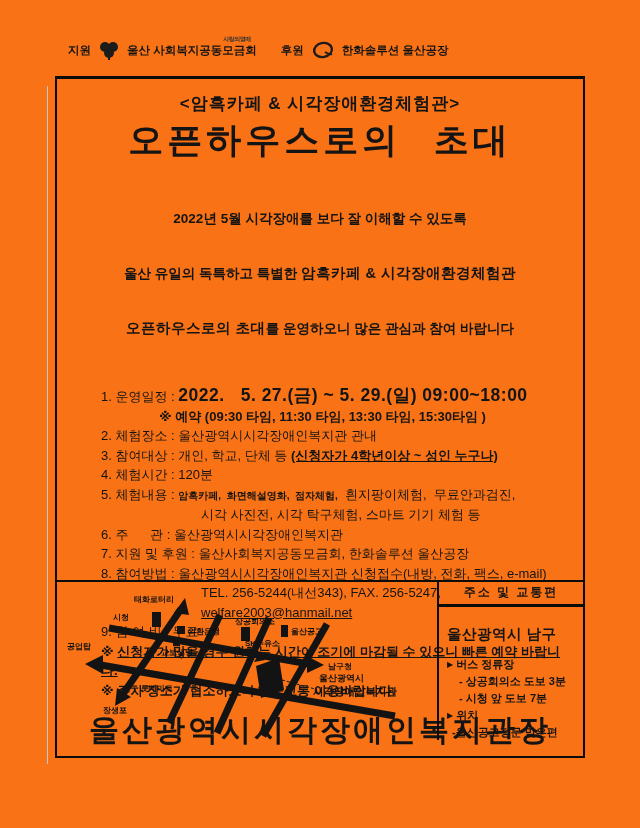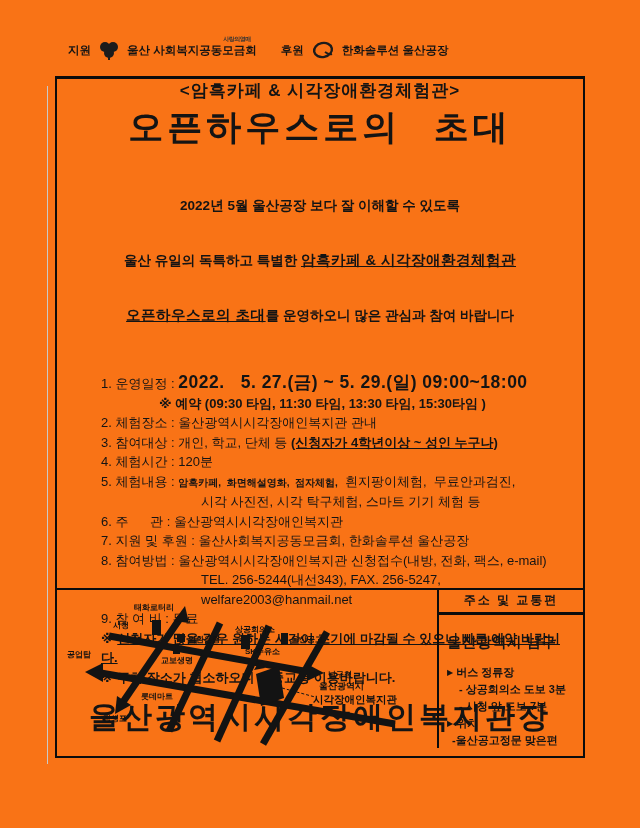--- a/index.html
+++ b/index.html
@@ -8,39 +8,39 @@
   .scan-line{position:absolute;left:47px;top:86px;bottom:64px;width:1px;background:#c9c9c9;}
   
   .top-logos{position:absolute;left:68px;top:40px;display:flex;align-items:center;gap:7px;
              font-size:11.5px;font-weight:bold;white-space:nowrap;}
   .logo-svg{display:block;}
   .org-wrap{position:relative;display:inline-block;}
   .org-small{position:absolute;top:-8px;right:6px;font-size:6px;font-weight:bold;color:#333;letter-spacing:-.5px;}
   
   .outer-box{position:absolute;left:55px;top:76px;width:530px;height:682px;
              border:2.5px solid #0c0c0c;border-top-width:3px;box-sizing:border-box;}
-  .subtitle{text-align:center;font-size:17px;font-weight:bold;letter-spacing:1px;}
+  .subtitle{margin-top:13px;text-align:center;font-size:17px;font-weight:bold;letter-spacing:1px;}
   .big-title{margin-top:2px;text-align:center;font-size:35px;font-weight:bold;
              font-family:"DejaVu Serif","Liberation Serif",serif;letter-spacing:4px;white-space:pre;}
   .intro{margin-top:10px;text-align:center;font-size:13.5px;line-height:18px;font-weight:bold;white-space:pre;}
-  .intro .em{font-size:14.5px;letter-spacing:.5px;text-decoration:underline;}
+  .intro .em{font-size:14.5px;letter-spacing:.5px;}
   .doc-list{margin:12px 8px 0 14px;font-size:13px;}
   .doc-list .line{white-space:pre-wrap;line-height:19.5px;margin-left:30px;}
   .l1{line-height:26px;}
   .l1 .date{font-size:17.5px;font-weight:bold;letter-spacing:.5px;}
   .note-reserve{padding-left:58px;line-height:21px;font-weight:bold;}
   .bold-seg{font-size:10px;font-weight:bold;}
   .ul{text-decoration:underline;font-weight:bold;}
   .indent8{padding-left:100px;}
-  .email{}
+  .email{text-decoration:underline;}
   .note-star{font-weight:bold;}
   .signature{margin-top:10px;text-align:center;font-size:30px;font-weight:bold;letter-spacing:3px;
              font-family:"DejaVu Serif","Liberation Serif",serif;}
   
-  .bottom{position:absolute;left:0;right:0;bottom:8px;height:160px;border-top:2.5px solid #0c0c0c;
+  .bottom{position:absolute;left:0;right:0;bottom:16px;height:160px;border-top:2.5px solid #0c0c0c;
           display:flex;box-sizing:border-box;}
   .map-area{position:relative;flex:1;}
   .addr-panel{width:146px;border-left:2.5px solid #0c0c0c;box-sizing:border-box;display:flex;flex-direction:column;}
   .addr-header{border-bottom:3px solid #0c0c0c;text-align:center;font-size:12px;font-weight:bold;
                padding:2px 0 3px 0;letter-spacing:2px;}
   .addr-body{padding:16px 6px 0 8px;}
   .addr-line{font-size:14.5px;font-weight:bold;line-height:23px;letter-spacing:.5px;white-space:pre;}
   .transit{margin-top:10px;font-size:11px;font-weight:bold;line-height:17px;}
   .transit .sub{padding-left:12px;white-space:pre;}
   .tri{font-size:8px;vertical-align:1px;margin-right:3px;}
@@ -75,21 +75,21 @@
       </svg>
     </span>
     <span>한화솔루션 울산공장</span>
   </div>
 
   <div class="outer-box">
     <div class="subtitle">&lt;암흑카페 &amp; 시각장애환경체험관&gt;</div>
     <div class="big-title">오픈하우스로의  초대</div>
 
     <div class="intro">
-      <div>2022년 5월 울산공장 보다 잘 이해할 수 있도록</div>
+      <div>2022년 5월 시각장애를 보다 잘 이해할 수 있도록</div>
       <div><span>울산 유일의 독특하고 특별한 </span><span class="em">암흑카페 &amp; 시각장애환경체험관</span></div>
       <div><span class="em">오픈하우스로의 초대</span><span>를 운영하오니 많은 관심과 참여 바랍니다</span></div>
     </div>
 
     <div class="doc-list">
       <div class="line l1"><span>1. 운영일정 : </span><span class="date">2022.   5. 27.(금) ~ 5. 29.(일) 09:00~18:00</span></div>
       <div class="line note-reserve">※ 예약 (09:30 타임, 11:30 타임, 13:30 타임, 15:30타임 )</div>
       <div class="line">2. 체험장소 : 울산광역시시각장애인복지관 관내</div>
       <div class="line"><span>3. 참여대상 : 개인, 학교, 단체 등 </span><span class="ul">(신청자가 4학년이상 ~ 성인 누구나)</span></div>
       <div class="line">4. 체험시간 : 120분</div>

